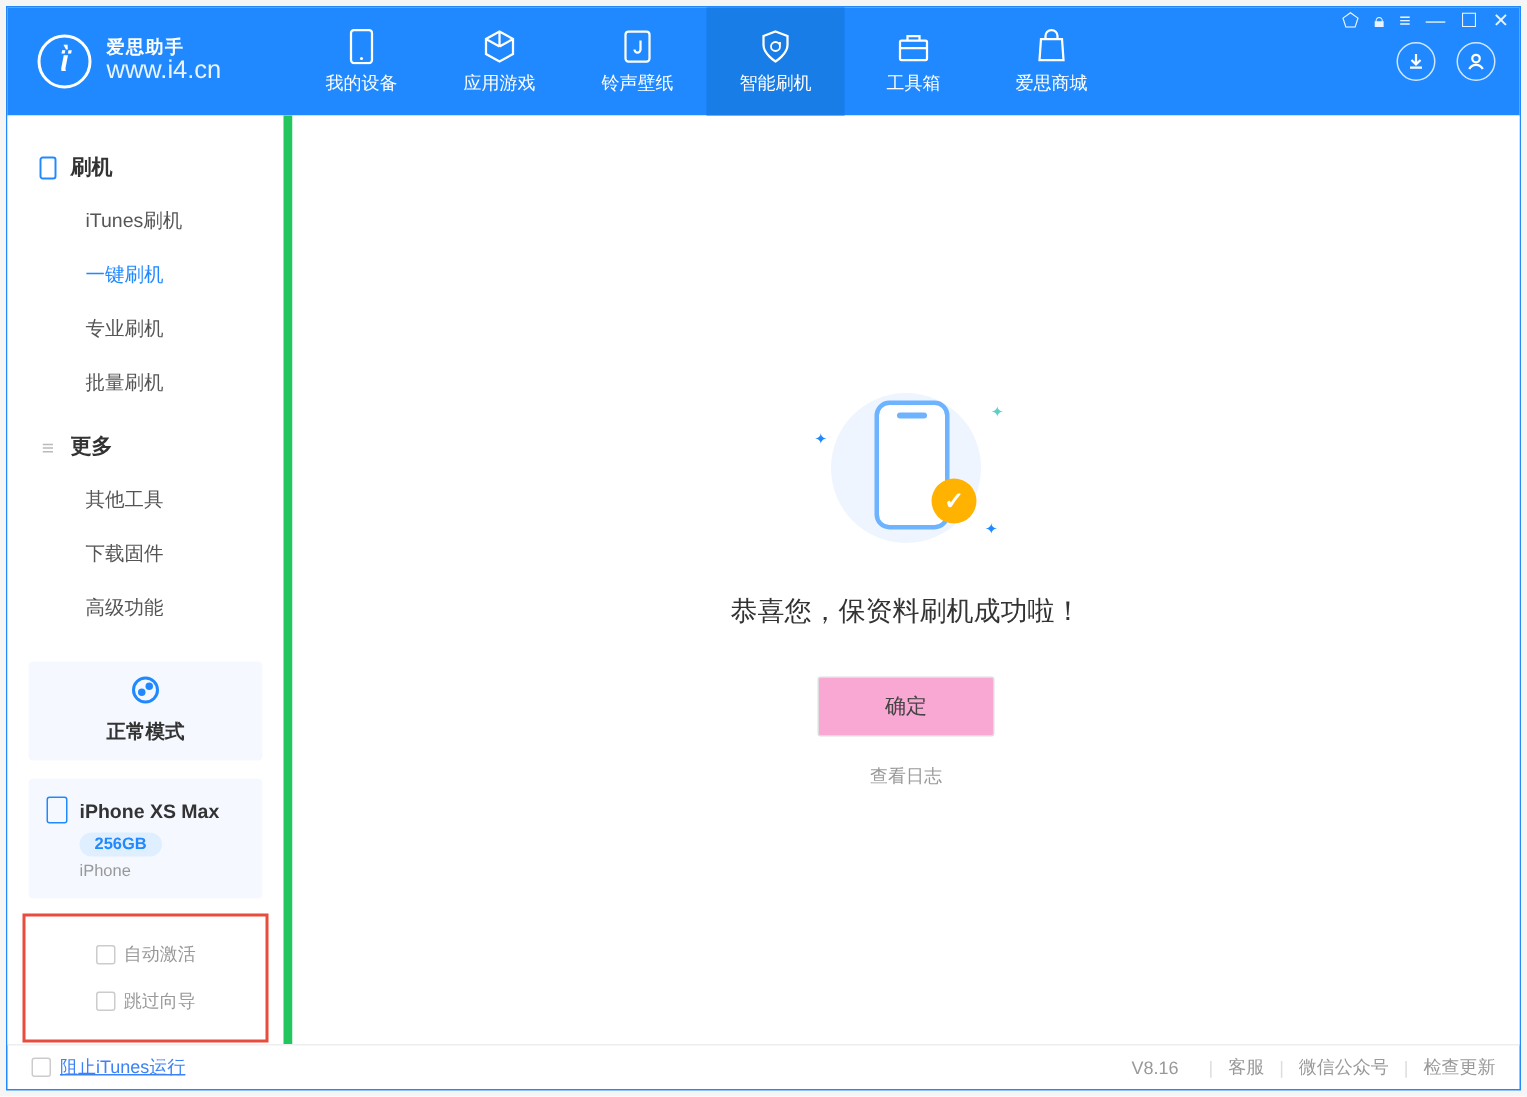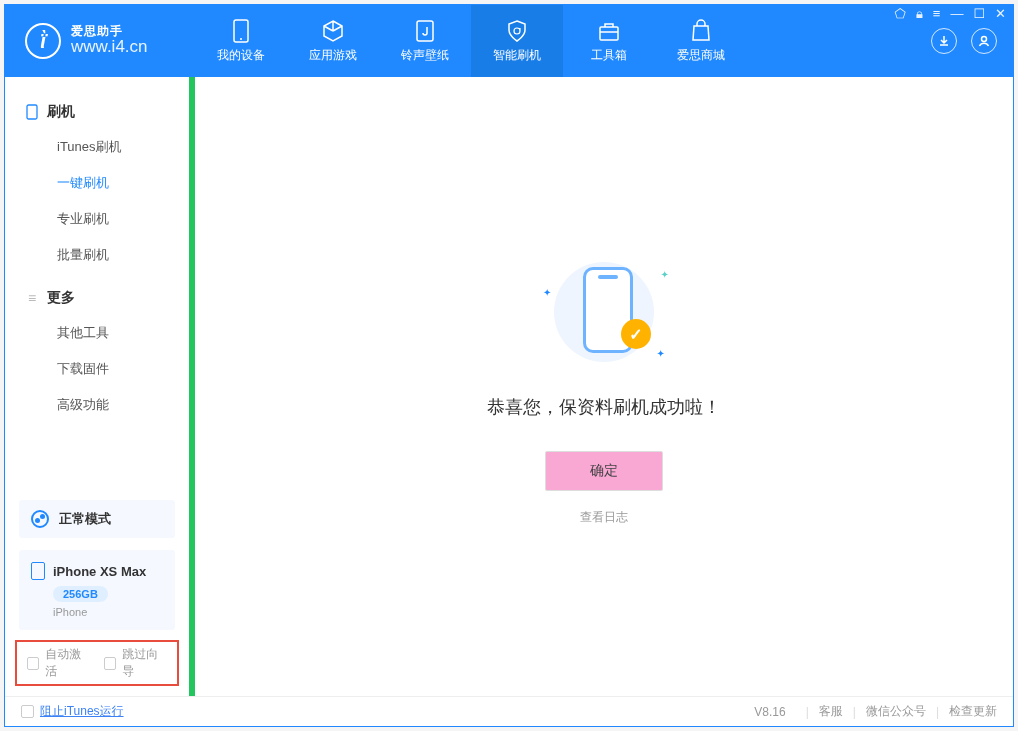--- a/index.html
+++ b/index.html
@@ -26,33 +26,33 @@
 
 .body { flex: 1; display: flex; min-height: 0; }
 .sidebar { width: 190px; background: #fff; border-right: 6px solid #22c55e; padding-top: 18px; display: flex; flex-direction: column; }
 .side-section { margin-bottom: 8px; }
 .side-head { display: flex; align-items: center; gap: 8px; padding: 8px 20px; font-size: 14px; color: #333; font-weight: 600; }
 .side-head-icon { width: 14px; height: 14px; display: inline-flex; align-items: center; justify-content: center; }
 .side-item { padding: 9px 20px 9px 52px; font-size: 13px; color: #555; cursor: pointer; }
 .side-item.active { color: #2089ff; }
 .side-spacer { flex: 1; }
 .device-panel { padding: 10px 14px; }
-.mode-box { background: #f5f9ff; border-radius: 3px; padding: 10px 12px; display: flex; align-items: center; gap: 10px; margin-bottom: 12px; }
+.mode-box { background: #f5f9ff; border-radius: 3px; padding: 10px 12px; display: flex; align-items: center; gap: 10px; margin-bottom: 12px; flex-direction: column; }
 .mode-icon { width: 18px; height: 18px; border: 2px solid #2089ff; border-radius: 50%; position: relative; }
 .mode-icon::before, .mode-icon::after { content: ""; position: absolute; background: #2089ff; border-radius: 50%; }
 .mode-icon::before { width: 5px; height: 5px; left: 2px; top: 6px; }
 .mode-icon::after { width: 5px; height: 5px; right: 2px; top: 2px; }
 .mode-text { font-size: 13px; color: #333; font-weight: 600; }
 .device-box { background: #f5f9ff; border-radius: 3px; padding: 12px; }
 .device-row1 { display: flex; align-items: center; gap: 8px; }
 .device-phone-icon { width: 14px; height: 18px; border: 1.5px solid #2089ff; border-radius: 2px; position: relative; }
 .device-name { font-size: 13px; font-weight: 700; color: #333; }
 .capacity-badge { display: inline-block; margin-top: 6px; margin-left: 22px; background: #e0efff; color: #2089ff; font-size: 11px; font-weight: 700; padding: 2px 10px; border-radius: 10px; }
 .device-type { margin-top: 4px; margin-left: 22px; font-size: 11px; color: #999; }
-.options-row { border: 2px solid #e74c3c; padding: 4px 10px; display: flex; gap: 14px; align-items: center; margin: 0 10px 10px 10px; }
+.options-row { border: 2px solid #e74c3c; padding: 17px 10px; display: flex; gap: 14px; align-items: center; margin: 0 10px 10px 10px; flex-direction: column; }
 .chk { display: flex; align-items: center; gap: 6px; font-size: 12px; color: #999; cursor: pointer; }
 .chk-box { width: 13px; height: 13px; border: 1px solid #ccc; border-radius: 2px; }
 
 
 .main { flex: 1; background: #fff; display: flex; flex-direction: column; align-items: center; padding-top: 180px; }
 .illust { width: 110px; height: 110px; position: relative; margin-bottom: 28px; }
 .illust-circle { width: 100px; height: 100px; border-radius: 50%; background: #eef5ff; position: absolute; left: 5px; top: 5px; }
 .illust-phone { position: absolute; left: 34px; top: 10px; width: 50px; height: 86px; border: 3px solid #6db3ff; border-radius: 10px; background: #fff; }
 .illust-phone::before { content: ""; position: absolute; top: 5px; left: 50%; transform: translateX(-50%); width: 20px; height: 4px; background: #6db3ff; border-radius: 2px; }
 .illust-check { position: absolute; right: 8px; bottom: 18px; width: 30px; height: 30px; background: #ffb300; border-radius: 50%; display: flex; align-items: center; justify-content: center; color: #fff; font-size: 16px; font-weight: 900; }

